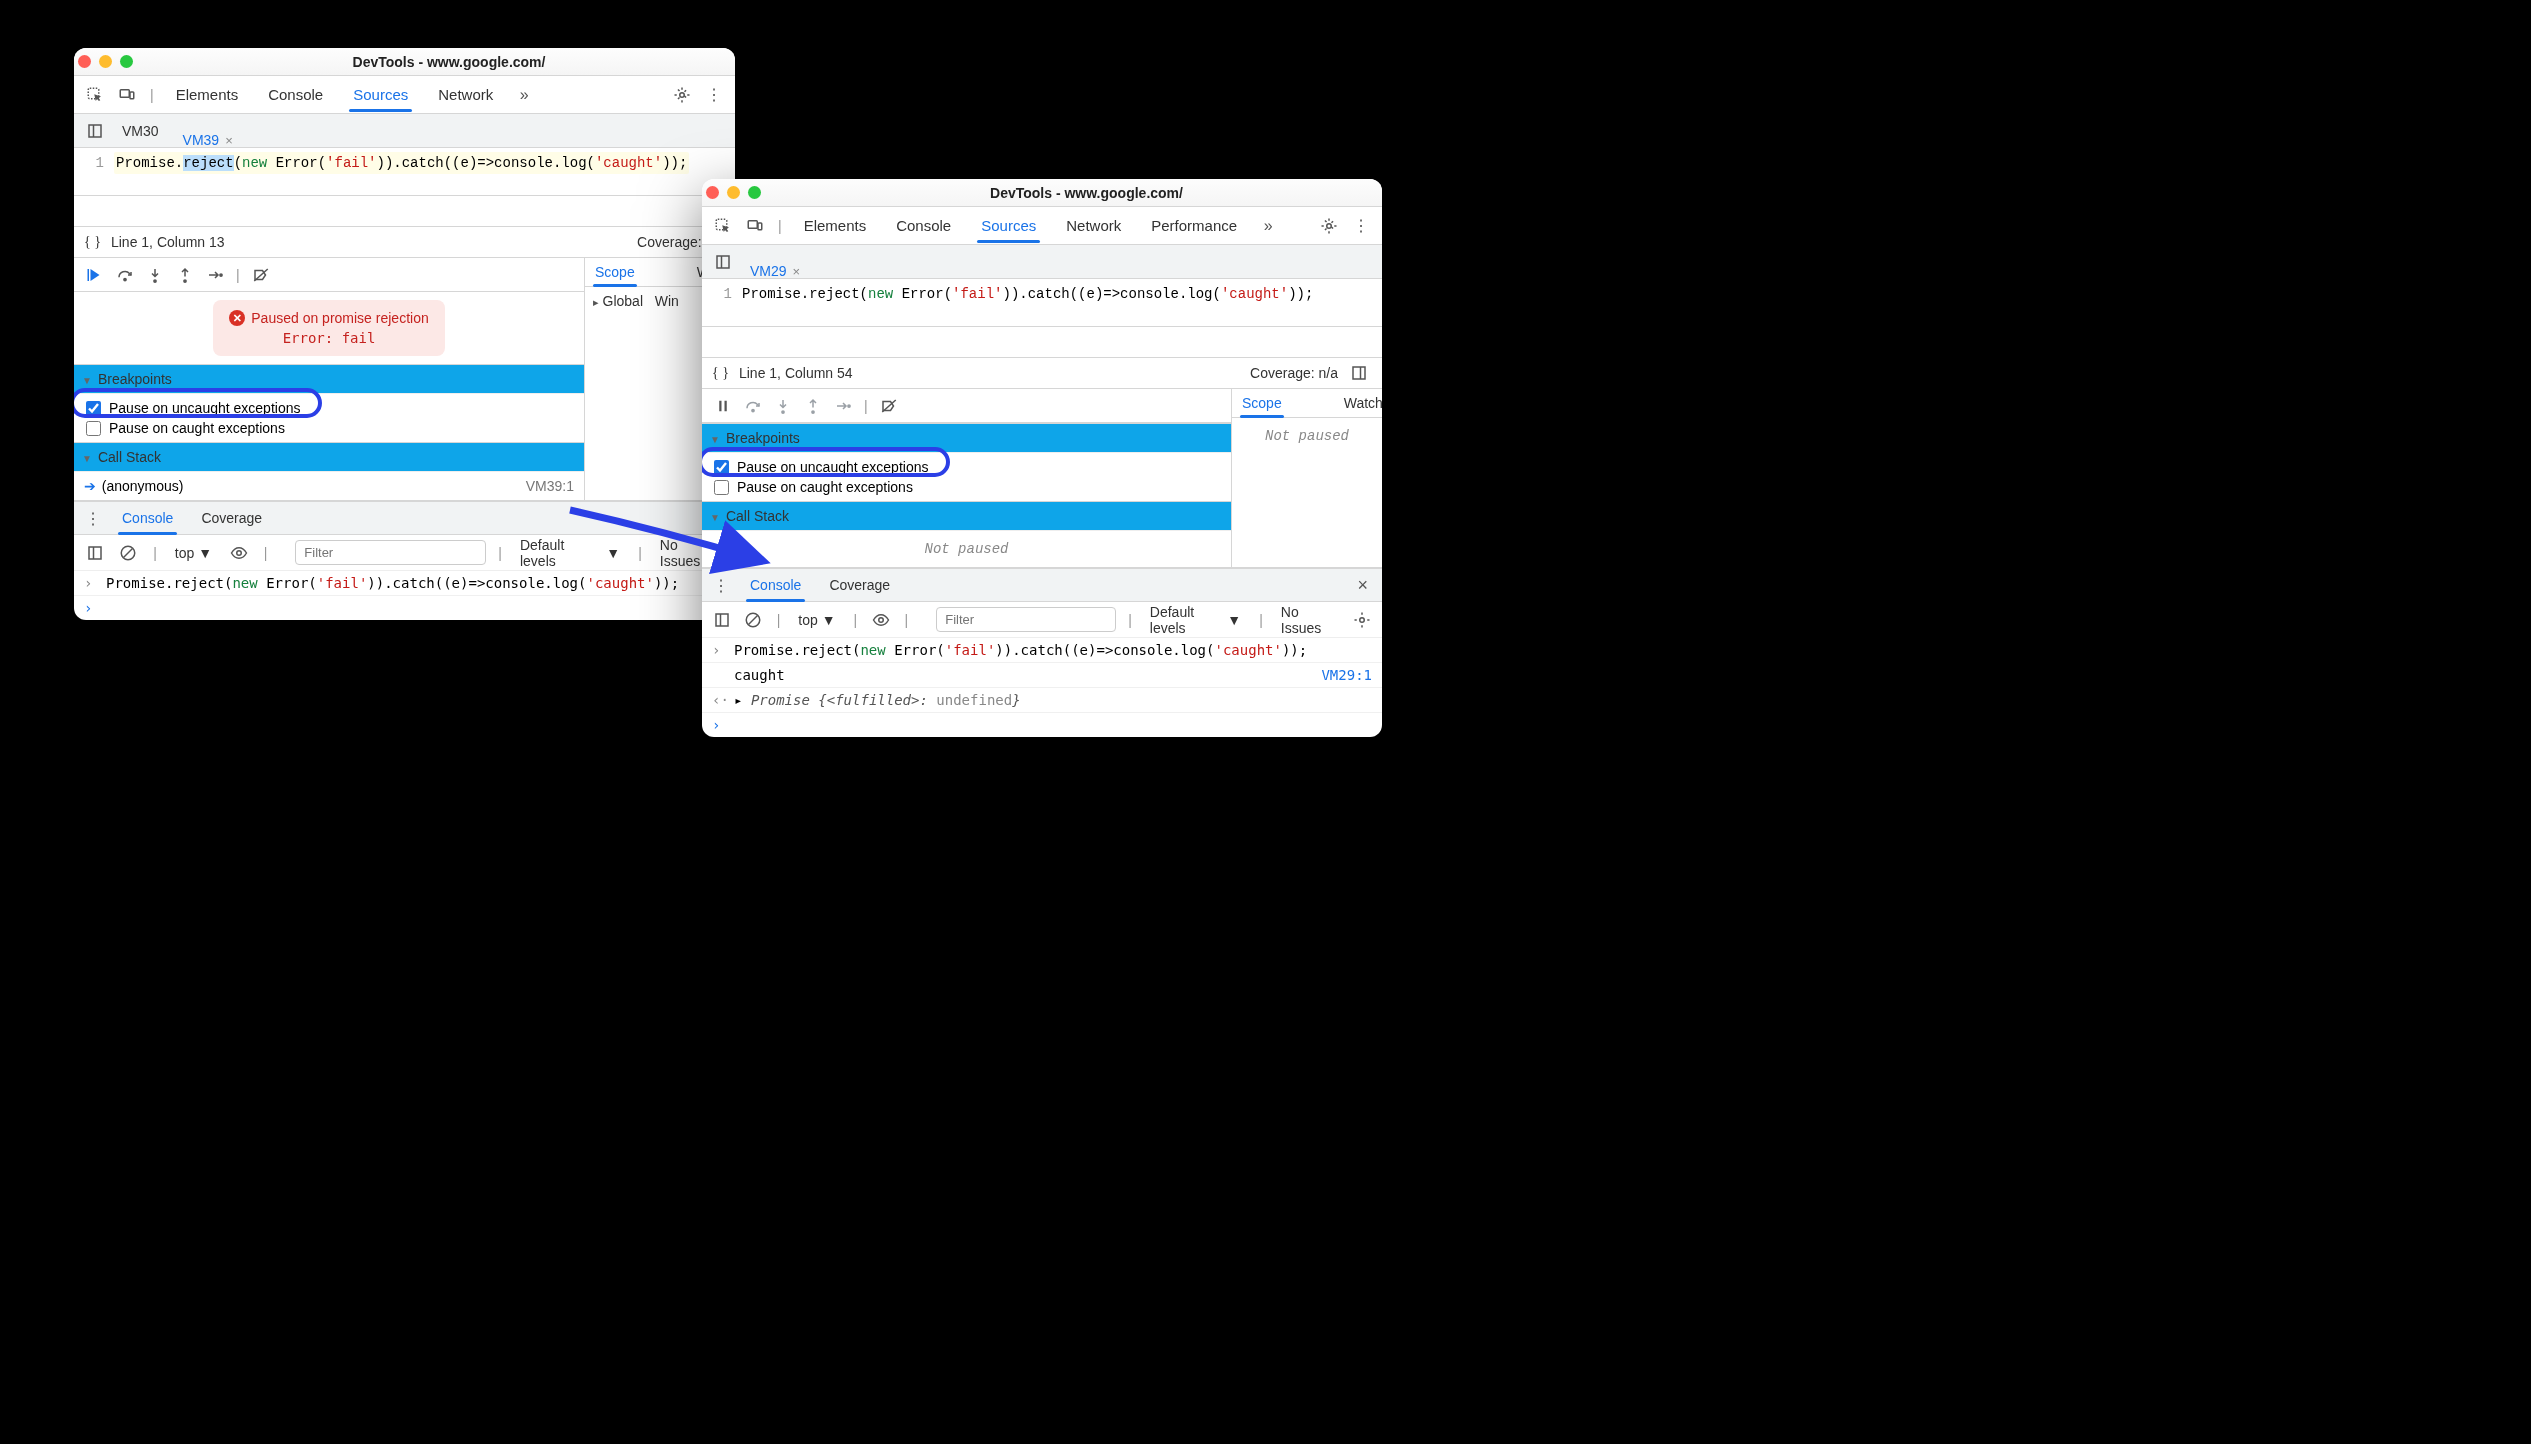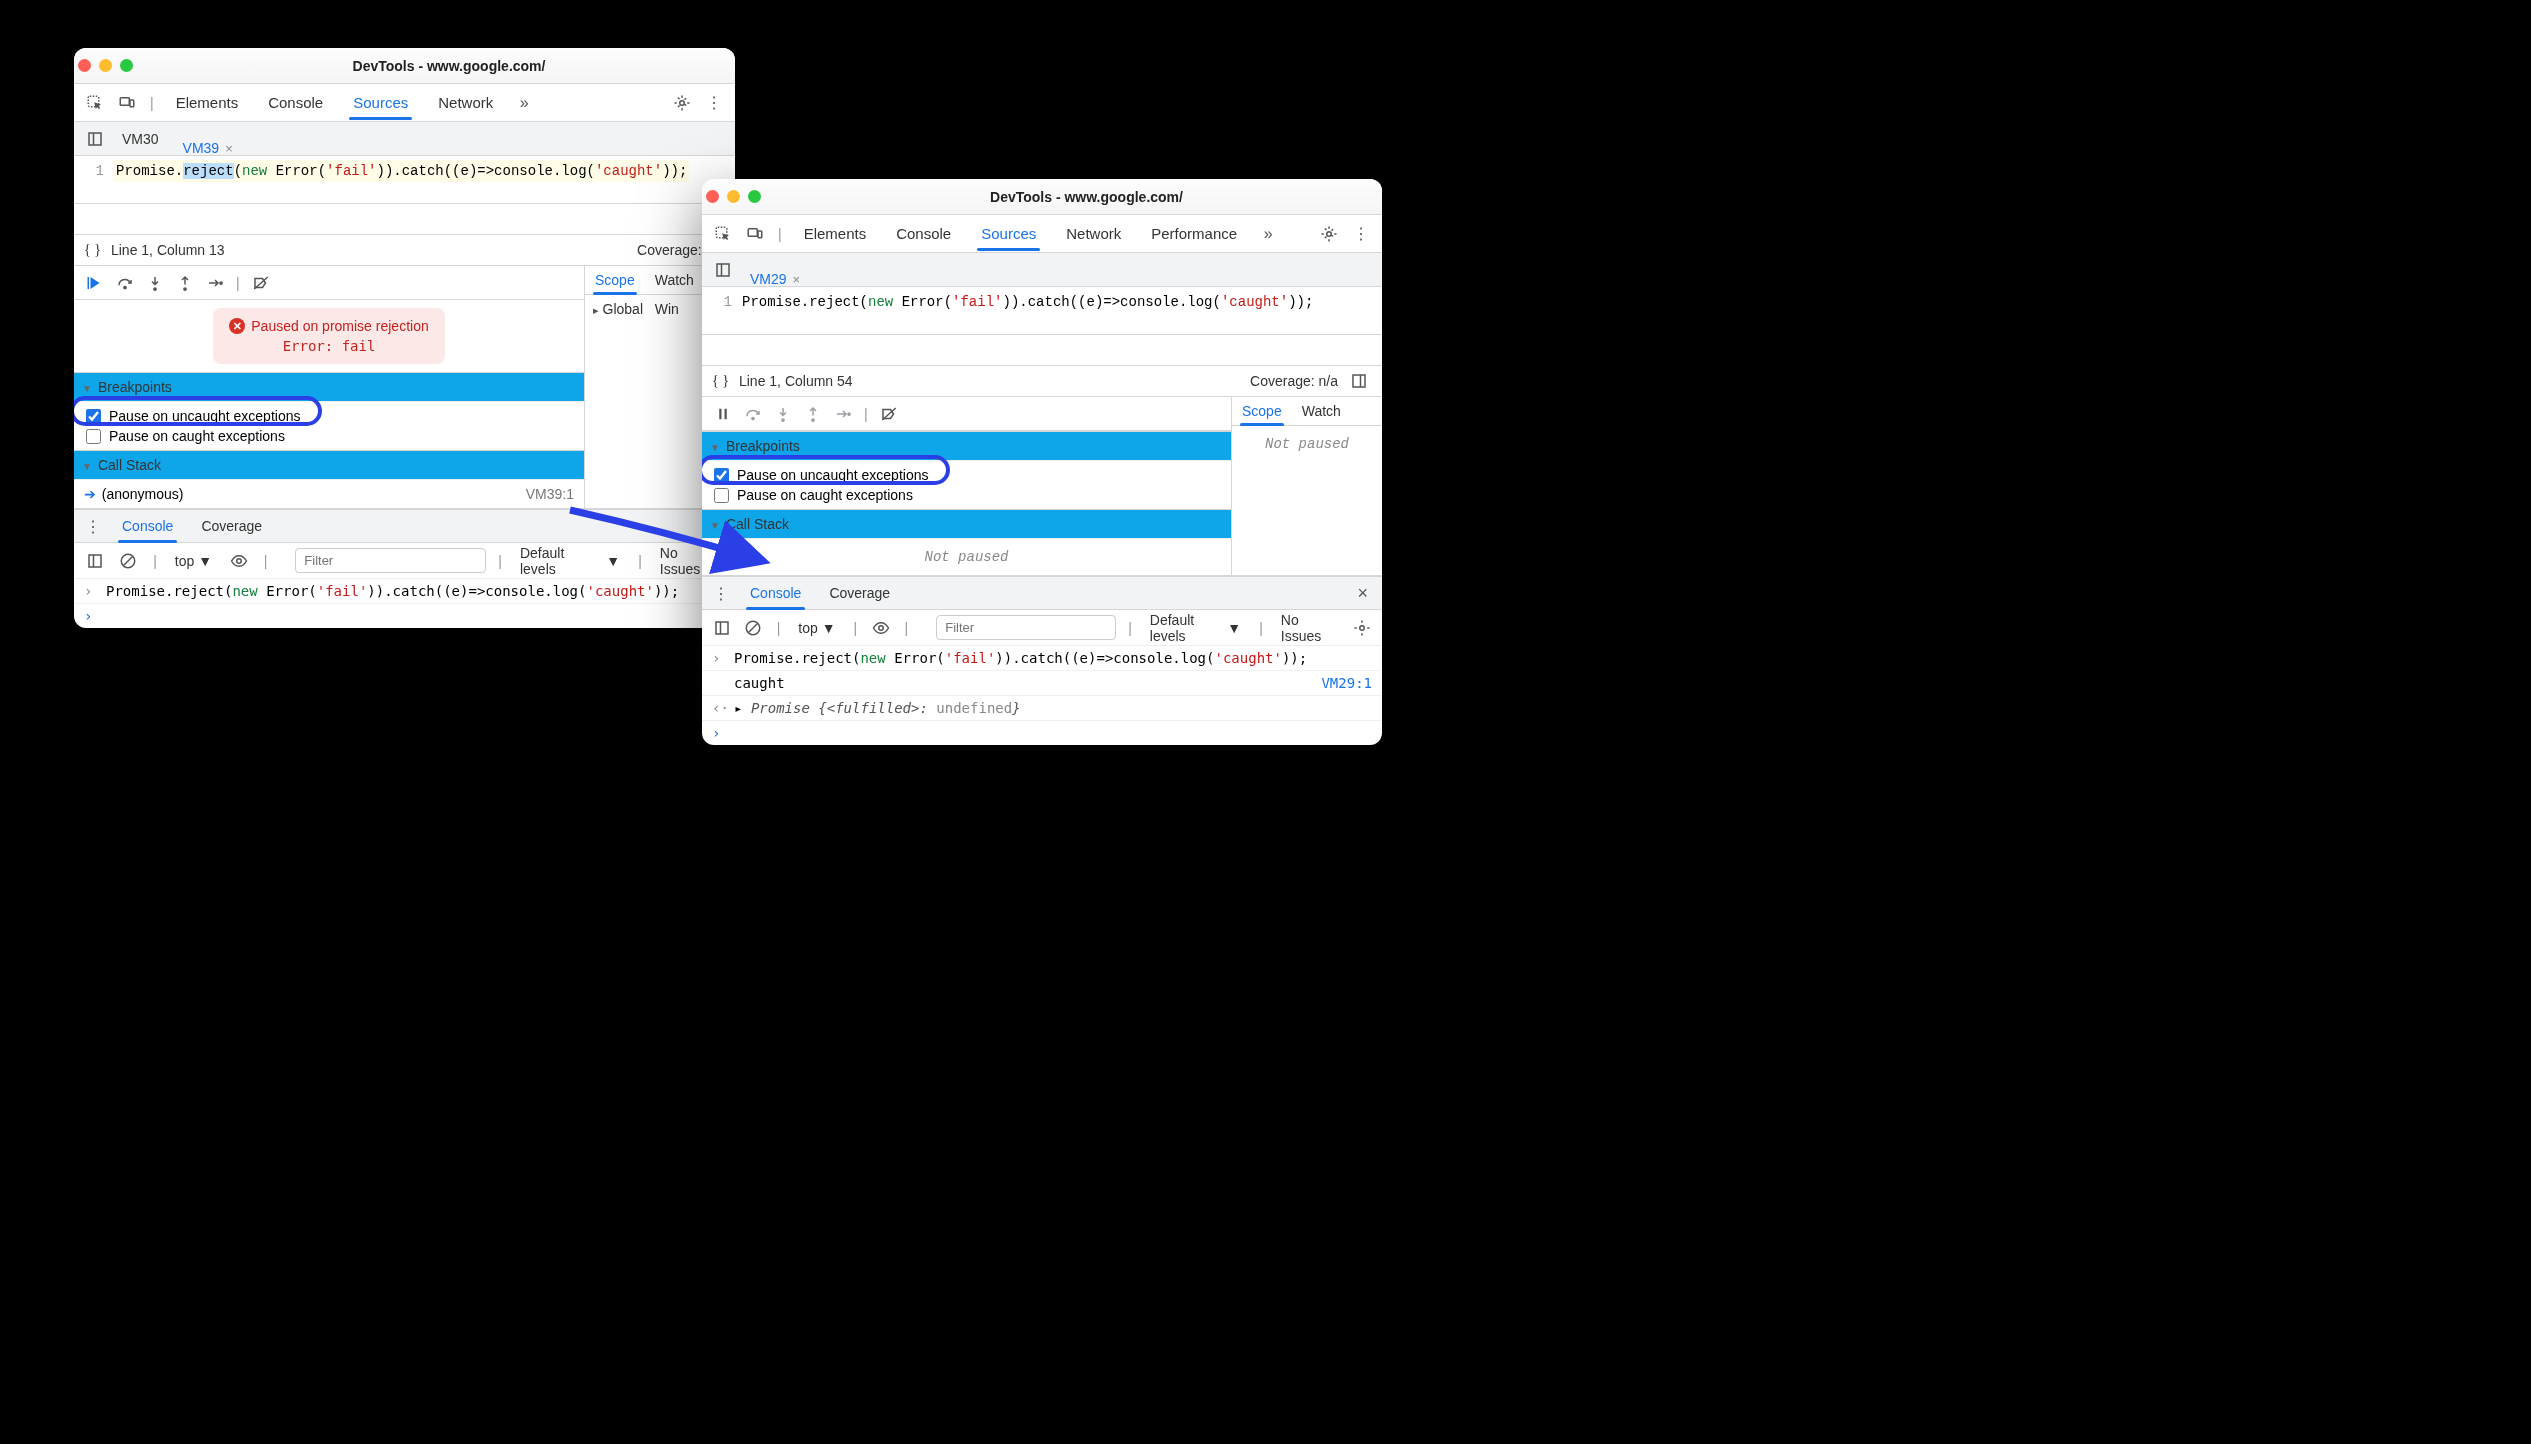--- a/index.html
+++ b/index.html
@@ -14,21 +14,21 @@
 .window {
   position: absolute;
   background: #fff;
   border-radius: 12px;
   box-shadow: 0 20px 60px rgba(0,0,0,.5);
   overflow: hidden;
   display: flex;
   flex-direction: column;
 }
 .titlebar {
-  height: 36px;
+  height: 28px;
   background: linear-gradient(#fdfdfd,#f5f5f5);
   border-bottom: 1px solid #d6d6d6;
   display: flex;
   align-items: center;
   padding: 0 4px;
   gap: 24px;
 }
 .traffic { display: flex; gap: 8px; margin-right: 10px; }
 .dot { width: 13px; height: 13px; border-radius: 50%; }
 .dot.r { background: #ff5f57; }
@@ -159,20 +159,21 @@
 .split {
   display: flex;
   border-bottom: 1px solid #d6d6d6;
 }
 .left-pane { flex: 1; border-right: 1px solid #d6d6d6; position: relative; }
 .right-pane { width: 150px; }
 
 .scope-tabs {
   display: flex;
   border-bottom: 1px solid #d6d6d6;
+  gap: 42px;
 }
 .scope-tabs .tab { font-size: 14px; padding: 6px 10px; }
 
 .scope-body {
   padding: 6px 8px;
   font-size: 14px;
   color: #333;
 }
 .disclosure::before { content: '▸'; margin-right: 4px; font-size: 11px; color: #555; }
 

